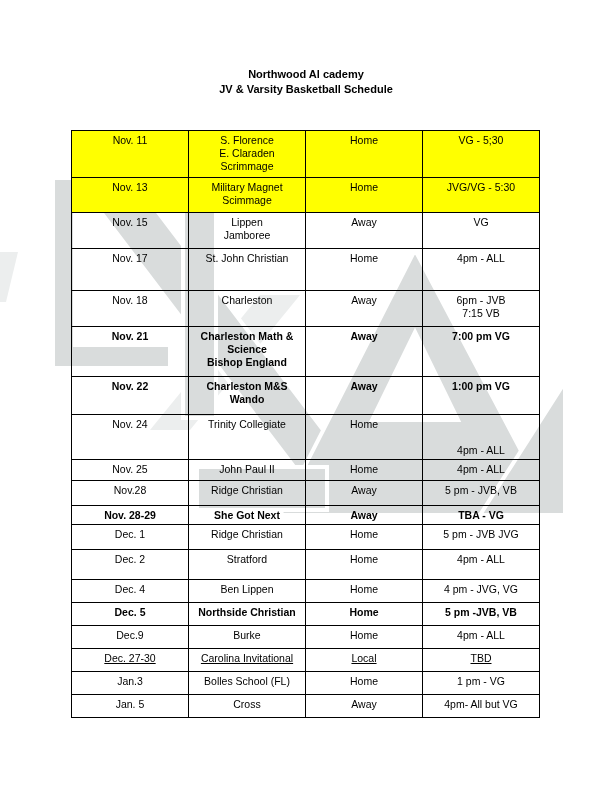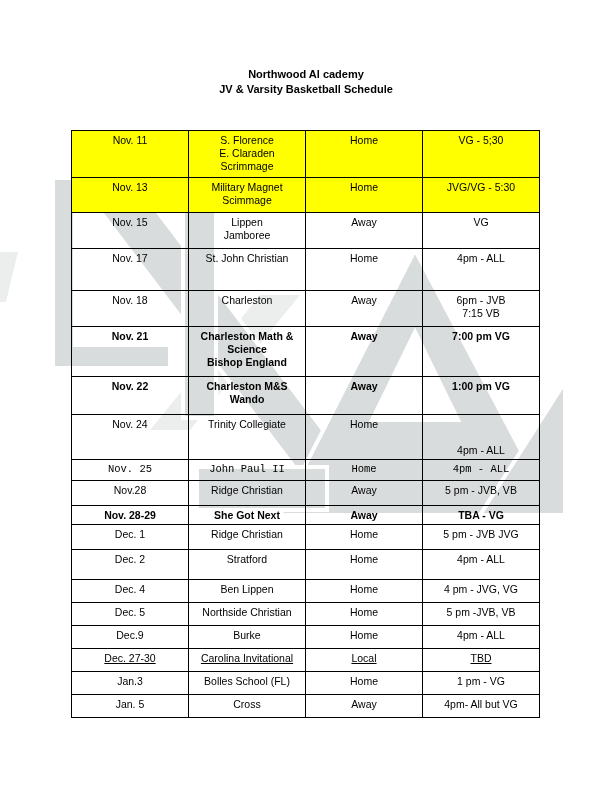--- a/index.html
+++ b/index.html
@@ -120,21 +120,21 @@
     <td>1:00 pm VG</td>
   </tr>
       <tr style="height: 42px;">
     <td>Nov. 24</td>
     <td>Trinity Collegiate</td>
     <td>Home</td>
     <td>
 
 4pm - ALL</td>
   </tr>
-      <tr style="height: 21px; font-family: Liberation Mono, monospace;">
+      <tr style="height: 21px;">
     <td>Nov. 25</td>
     <td>John Paul II</td>
     <td>Home</td>
     <td>4pm - ALL</td>
   </tr>
       <tr style="height: 25px;">
     <td>Nov.28</td>
     <td>Ridge Christian</td>
     <td>Away</td>
     <td>5 pm - JVB, VB</td>
@@ -156,21 +156,21 @@
     <td>Stratford</td>
     <td>Home</td>
     <td>4pm - ALL</td>
   </tr>
       <tr style="height: 23px;">
     <td>Dec. 4</td>
     <td>Ben Lippen</td>
     <td>Home</td>
     <td>4 pm - JVG, VG</td>
   </tr>
-      <tr style="height: 23px;">
+      <tr style="height: 23px; font-weight: bold;">
     <td>Dec. 5</td>
     <td>Northside Christian</td>
     <td>Home</td>
     <td>5 pm -JVB, VB</td>
   </tr>
       <tr style="height: 23px;">
     <td>Dec.9</td>
     <td>Burke</td>
     <td>Home</td>
     <td>4pm - ALL</td>

